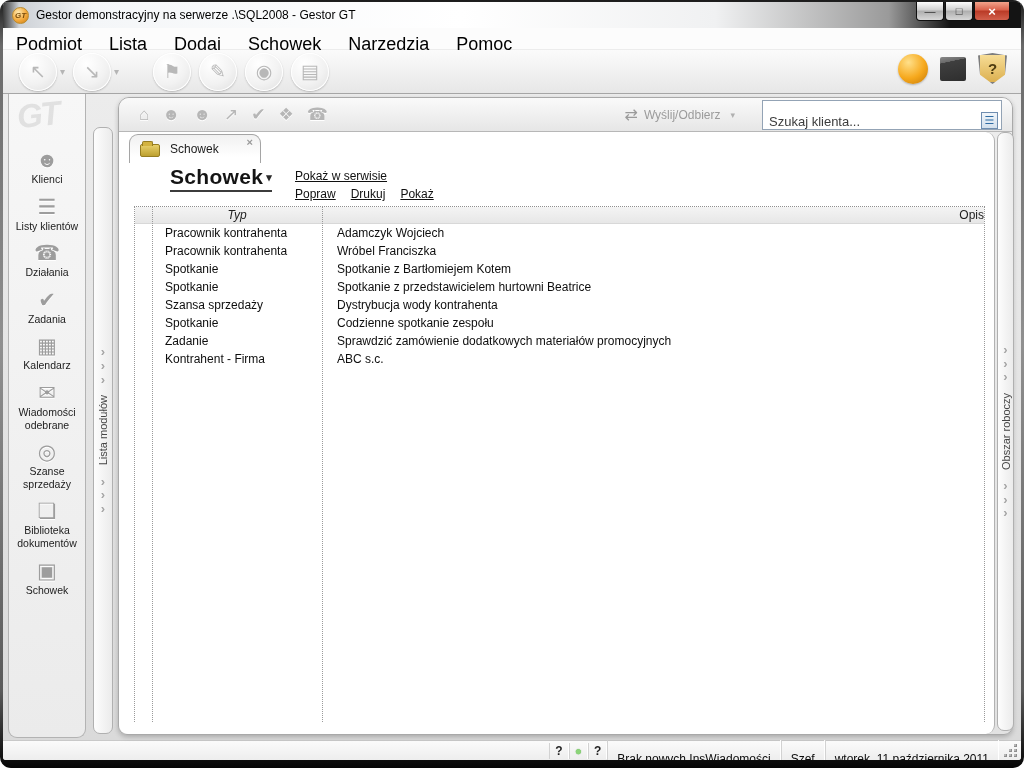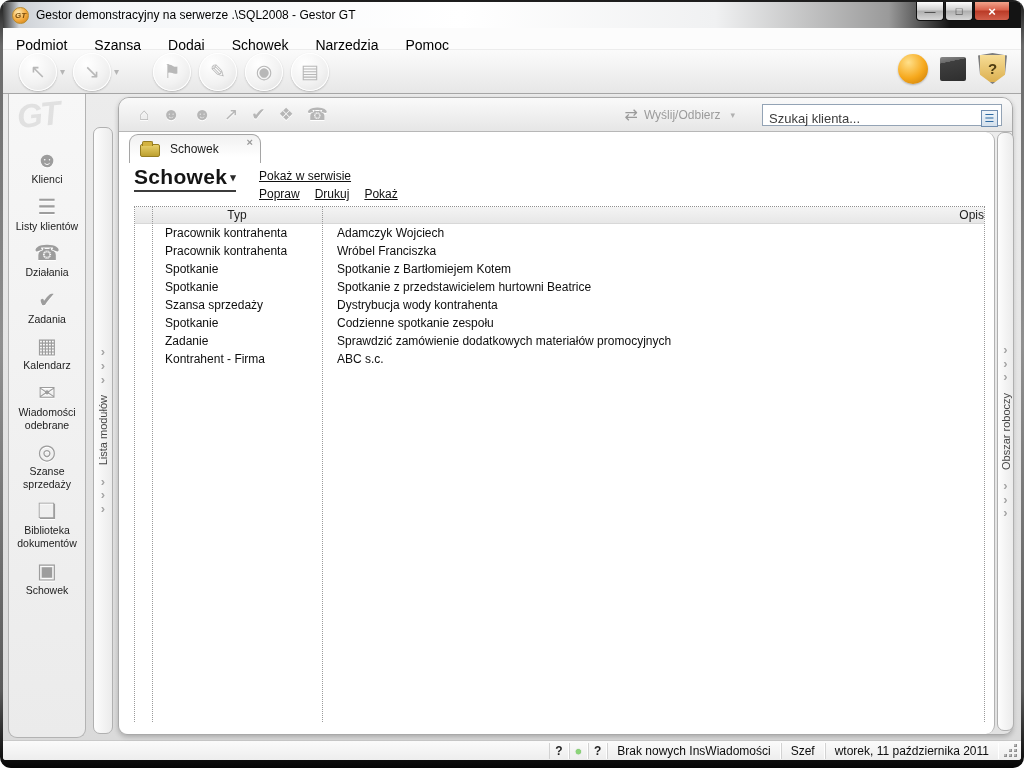--- a/index.html
+++ b/index.html
@@ -17,21 +17,21 @@
              color:#7a4d0d; font-size:8px; font-weight:bold; font-style:italic; text-align:center; line-height:15px; }
   .apptitle { font-size:12px; color:#000; white-space:nowrap; }
   .winbtns { position:absolute; top:0; right:11px; display:flex; }
   .winbtn { width:28px; height:19px; border:1px solid #101010; border-top:none; border-radius:0 0 4px 4px;
             background:linear-gradient(#fdfdfd,#cfcfcf 45%,#adadad 50%,#d8d8d8); color:#333; font-size:11px;
             display:flex; align-items:center; justify-content:center; margin-left:1px; cursor:pointer; }
   .winbtn.close { width:36px; background:linear-gradient(#f2a38b,#d9604a 45%,#b93a26 50%,#d2604c); color:#fff; font-weight:bold; font-size:13px; }
 
   
   .menubar { height:22px; background:#fcfcfc; display:flex; align-items:center; gap:27px; padding-left:13px; border-bottom:1px solid #ececec; }
-  .menubar span { font-size:14px; color:#000; cursor:pointer;margin-top:12px; }
+  .menubar span { font-size:18px; color:#000; cursor:pointer;margin-top:12px; }
 
   
   .toolbar1 { height:44px; background:linear-gradient(#fbfbfb,#e7e7e7); border-bottom:1px solid #a6a6a6; position:relative;
               display:flex; align-items:center; padding-left:16px; }
   .tb1-btn { width:38px; height:38px; border-radius:50%; flex:0 0 auto;
              background:radial-gradient(circle at 35% 28%,#ffffff 0%,#f2f2f2 55%,#dedede 100%);
              box-shadow:0 1px 2px rgba(0,0,0,.22), inset 0 0 0 1px #fff;
              color:#b8b8b8; font-size:19px; display:flex; align-items:center; justify-content:center; cursor:pointer; }
   .tb1-caret { color:#b5b5b5; font-size:10px; margin:0 8px 0 3px; cursor:pointer; }
   .tb1-gap { width:26px; }
@@ -68,63 +68,63 @@
            border:1px solid #a9a9a9; border-radius:11px 11px 9px 9px; box-shadow:0 2px 5px rgba(0,0,0,.22);
            display:flex; flex-direction:column; }
   .toolbar2 { height:34px; flex:0 0 auto; background:linear-gradient(#fafafa,#e6e6e6); border-bottom:1px solid #b7b7b7;
               border-radius:10px 10px 0 0; display:flex; align-items:center; padding:0 10px 0 20px; gap:13px; }
   .t2-ico { font-size:17px; color:#b6b6b6; text-shadow:0 1px 0 #fff; cursor:pointer; }
   .t2-spacer { flex:1; }
   .sendrecv { display:flex; align-items:center; gap:6px; margin-right:14px; cursor:pointer; }
   .sr-ico { font-size:16px; color:#9b9b9b; }
   .sr-label { font-size:12px; color:#9b9b9b; }
   .sr-caret { font-size:9px; color:#b0b0b0; margin-left:4px; }
-  .searchbox { width:240px; height:22px; background:#fff; border:1px solid #93a3b5; display:flex; align-items:center; padding:8px 3px 0 6px; }
+  .searchbox { width:240px; height:30px; background:#fff; border:1px solid #93a3b5; display:flex; align-items:flex-end; padding:8px 3px 0 6px; }
   .searchbox input { flex:1; border:none; outline:none; background:transparent; font-size:13px; color:#3c3c3c; font-family:inherit; }
   .slist { width:17px; height:17px; flex:0 0 auto; border:1px solid #6f8db0; background:linear-gradient(#f0f5fa,#d4e0ec);
            color:#2f6ba3; font-size:11px; line-height:15px; text-align:center; cursor:pointer; }
 
   .contentwrap { flex:1; position:relative; border-radius:0 0 9px 9px; }
   .content { position:absolute; left:0; top:0; bottom:0; right:17px; background:#fff; border-right:1px solid #b2b2b2;
              border-radius:0 9px 9px 9px; }
 
   .tabstrip { height:30px; position:relative; }
   .tab { position:absolute; left:10px; top:2px; width:132px; height:29px; background:linear-gradient(#f1f1f1,#ffffff 80%);
          border:1px solid #a5a5a5; border-bottom:none; border-radius:9px 9px 0 0; display:flex; align-items:center;
          gap:10px; padding:0 10px; cursor:pointer; }
   .folder { width:20px; height:13px; background:linear-gradient(#e8d06a,#bda02f); border:1px solid #967d20; border-radius:2px; position:relative; margin-top:3px; }
   .folder:before { content:""; position:absolute; top:-4px; left:1px; width:9px; height:4px; background:#d3b340;
                    border:1px solid #967d20; border-bottom:none; border-radius:2px 2px 0 0; }
   .tablabel { font-size:12px; color:#1a1a1a; }
   .tabclose { position:absolute; right:7px; top:1px; color:#9a9a9a; font-size:11px; font-weight:bold; cursor:pointer; }
 
-  .pageheader { position:relative; height:45px; padding:3px 7px 0 15px; }
+  .pageheader { position:relative; height:45px; padding:3px 7px 0 15px;margin-left:36px; }
   .bigtitle { display:inline-block; font-size:21px; font-weight:bold; color:#141414; letter-spacing:.3px;
               border-bottom:2px solid #3c3c3c; padding-bottom:1px; cursor:pointer; }
   .bt-caret { font-size:11px; color:#2a2a2a; margin-left:3px; vertical-align:3px; }
   .linkcol { position:absolute; top:7px; font-size:12px; }
   .linkcol.one { left:140px; }
   .linkcol.two { left:337px; }
   .linkrow { height:18px; display:flex; gap:15px; }
   .linkrow a { color:#101010; text-decoration:underline; cursor:pointer; white-space:nowrap; }
 
   .dotsep { position:absolute; left:15px; right:9px; top:74px; border-top:1px dotted #8f8f8f; }
   .tablewrap { position:absolute; left:15px; right:9px; top:75px; bottom:12px; border-left:1px dotted #9a9a9a;
                border-right:1px dotted #9a9a9a; font-size:12px; overflow:hidden; }
   .guide { position:absolute; top:0; bottom:0; border-left:1px dotted #9a9a9a; }
   .guide.g1 { left:17px; } .guide.g2 { left:187px; }
   .thead { display:flex; height:17px; line-height:17px; background:linear-gradient(#f4f4f4,#e7e7e7); border-bottom:1px solid #d8d8d8; color:#1e1e1e; }
-  .thead .h0 { width:17px; } .thead .h1 { width:170px; text-align:center; } .thead .h2 { flex:1; text-align:right; }
+  .thead .h0 { width:17px; } .thead .h1 { width:170px; text-align:center;font-style:italic; } .thead .h2 { flex:1; text-align:right; }
   .trow { display:flex; height:18px; line-height:18px; color:#0e0e0e; cursor:default; }
   .trow .c0 { width:17px; } .trow .c1 { width:170px; padding-left:13px; } .trow .c2 { flex:1; padding-left:15px; }
 
   
   .statusbar { height:20px; background:linear-gradient(#fbfbfb,#ededed); border-top:1px solid #c9c9c9;
                display:flex; justify-content:flex-end; align-items:center; font-size:12px; color:#0c0c0c; padding-right:3px; }
-  .scell { border-left:1px solid #d2d2d2; border-right:1px solid #fff; padding:0 9px; height:16px; line-height:16px; white-space:nowrap; }
+  .scell { border-left:1px solid #d2d2d2; border-right:1px solid #fff; padding:16px 9px; height:16px; line-height:16px; white-space:nowrap; }
   .scell.icon { padding:0 5px; font-weight:bold; }
   .qmark { color:#1f1f1f; position:relative; display:inline-block; }
   .qmark:after { content:""; position:absolute; left:-2px; bottom:1px; width:6px; height:6px; border-radius:50%;
                  background:radial-gradient(circle at 35% 30%,#ffe394,#eab41f); z-index:-1; }
   .gdot { color:#8bd479; text-shadow:0 0 1px #57a046; }
   .grip { width:14px; height:14px; position:relative; margin-left:5px; }
   .grip i { position:absolute; left:0; top:0; width:3px; height:3px; background:#b5b5b5; box-shadow:inset -1px -1px 0 #8d8d8d;
             border-radius:0; }
   .grip i:nth-child(1){ left:10px; top:10px; } .grip i:nth-child(2){ left:10px; top:5px; }
   .grip i:nth-child(3){ left:5px; top:10px; } .grip i:nth-child(4){ left:10px; top:0; }
@@ -141,21 +141,21 @@
       <div class="apptitle">Gestor demonstracyjny na serwerze .\SQL2008 - Gestor GT</div>
       <div class="winbtns">
         <div class="winbtn">—</div>
         <div class="winbtn">□</div>
         <div class="winbtn close">×</div>
       </div>
     </div>
 
     <div class="menubar" id="menubar">
         <span>Podmiot</span>
-        <span>Szansa</span>
+        <span>Lista</span>
         <span>Dodaj</span>
         <span>Schowek</span>
         <span>Narzędzia</span>
         <span>Pomoc</span>
       </div>
 
     <div class="toolbar1">
       <span id="tb1icons" style="display:flex;align-items:center;">
           <div class="tb1-btn">↖</div>
           <span class="tb1-caret">▾</span>

